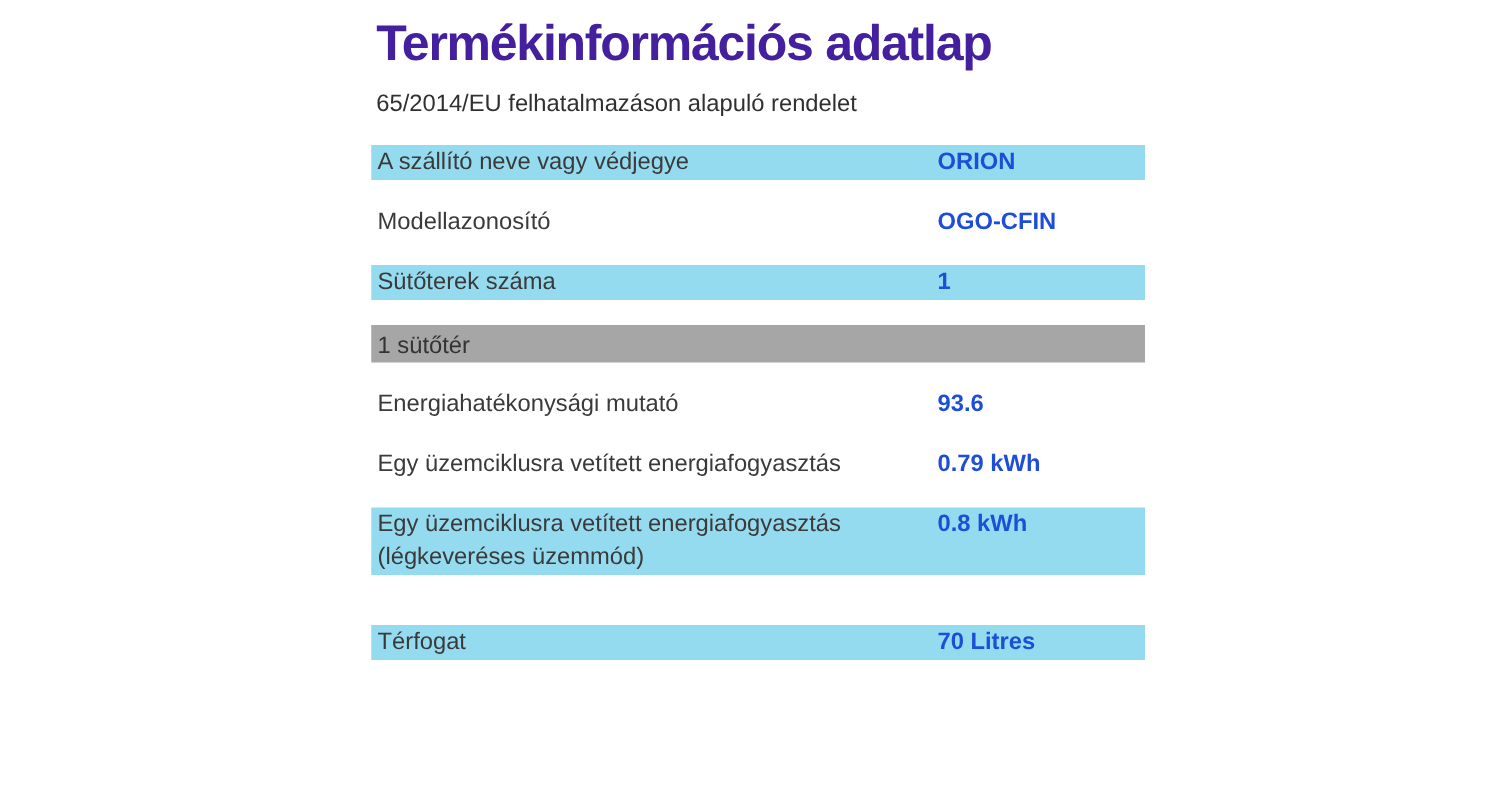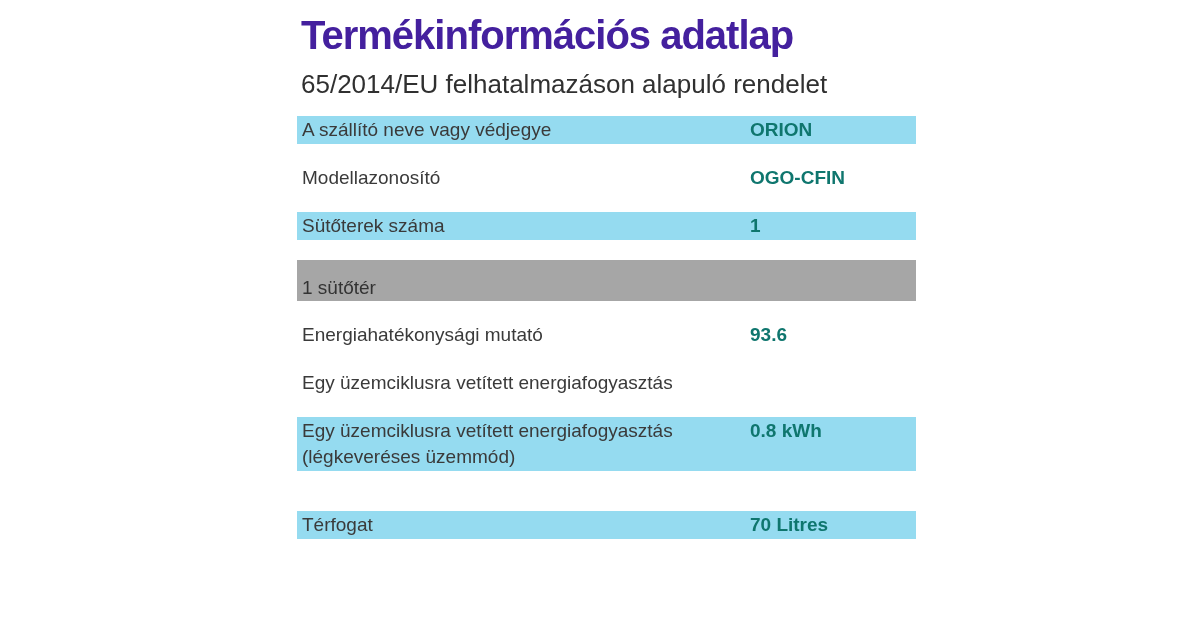--- a/index.html
+++ b/index.html
@@ -21,21 +21,21 @@
   .title {
     margin: 10px 0 0 4px;
     font-size: 40px;
     line-height: 50px;
     font-weight: 700;
     letter-spacing: -1px;
     color: #44209e;
   }
   .subtitle {
     margin: 12px 0 10px 4px;
-    font-size: 26px;
+    font-size: 19px;
     line-height: 24px;
     color: #303030;
   }
   .table {
     width: 619px;
   }
   .row {
     display: flex;
     align-items: flex-start;
     margin-bottom: 2px;
@@ -49,24 +49,24 @@
   .cell-label {
     flex: 0 0 448px;
     padding: 1px 0 1px 5px;
     line-height: 26px;
   }
   .cell-value {
     flex: 1;
     padding: 1px 0 1px 0;
     line-height: 26px;
     font-weight: 700;
-    color: #0f766e;
+    color: #1d4ed8;
   }
   .section-label {
-    padding: 15px 0 1px 5px;
+    padding: 4px 0 1px 5px;
     line-height: 25px;
   }
 </style>
 </head>
 <body>
 
 <div class="page">
   <h1 class="title">Termékinformációs adatlap</h1>
   <div class="subtitle">65/2014/EU felhatalmazáson alapuló rendelet</div>
   <div class="table" id="info-table">
@@ -94,20 +94,21 @@
       <div class="row bg-white">
         <div class="cell-label">
           <div>Energiahatékonysági mutató</div>
         </div>
         <div class="cell-value">93.6</div>
       </div>
       <div class="row bg-white">
         <div class="cell-label">
           <div>Egy üzemciklusra vetített energiafogyasztás</div>
         </div>
+        <div class="cell-value">0.79 kWh</div>
       </div>
       <div class="row bg-blue">
         <div class="cell-label">
           <div>Egy üzemciklusra vetített energiafogyasztás</div>
           <div>(légkeveréses üzemmód)</div>
         </div>
         <div class="cell-value">0.8 kWh</div>
       </div>
       <div class="row bg-white">
       </div>

